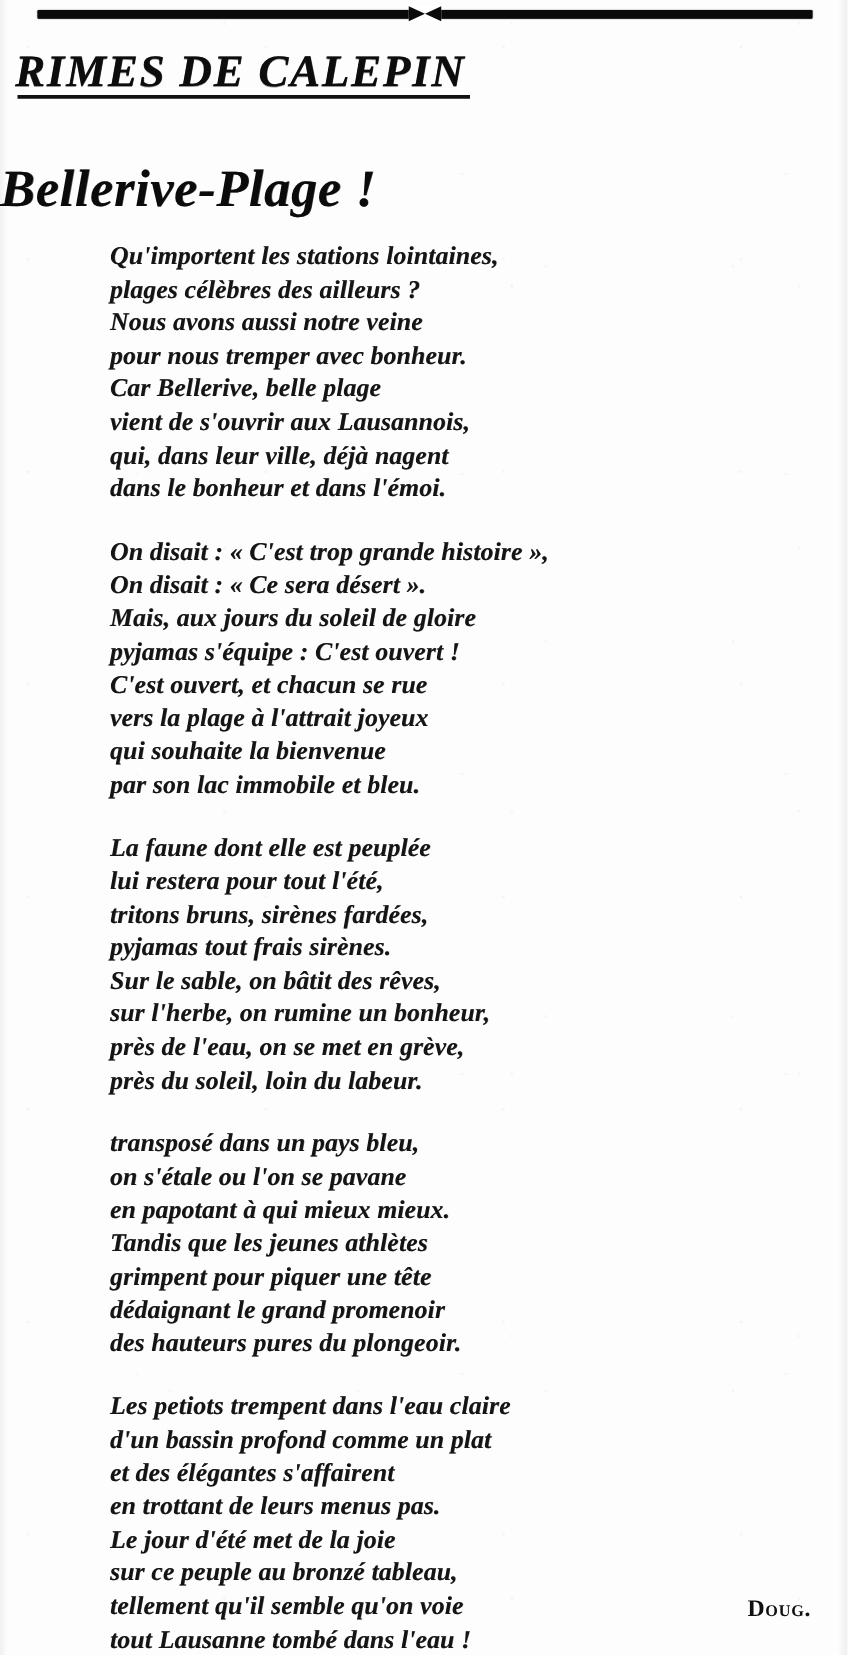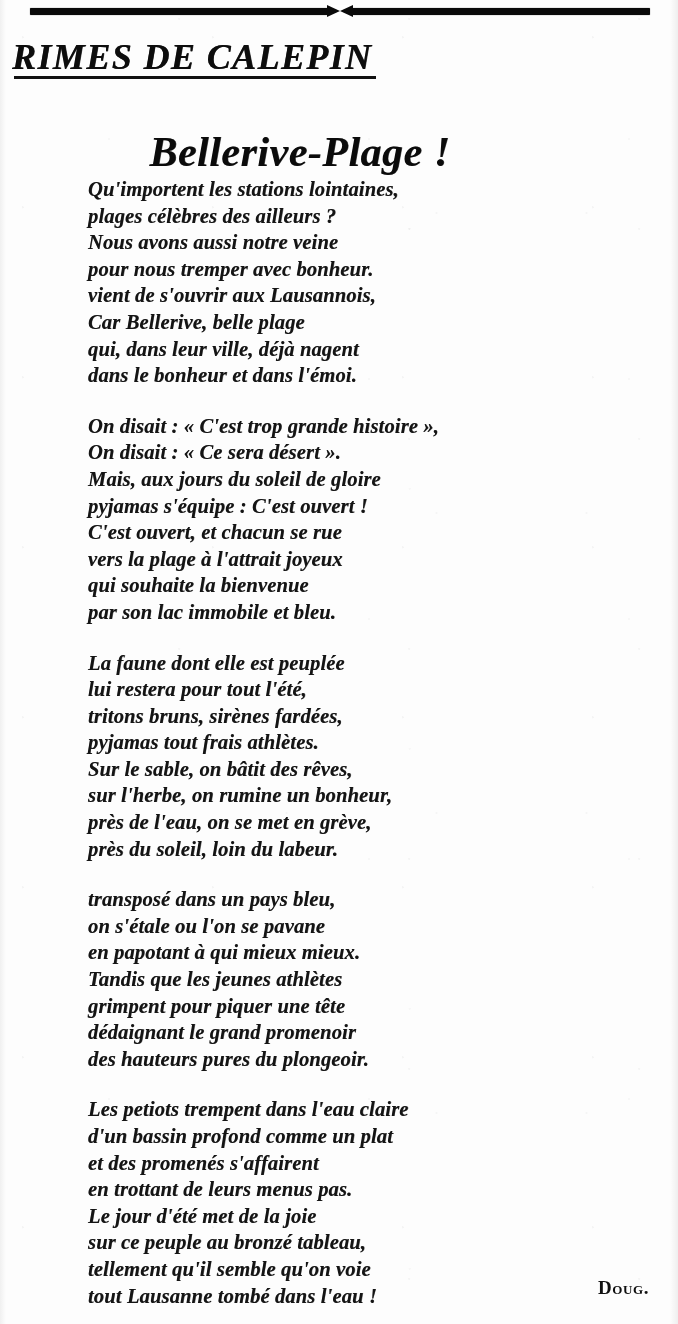--- a/index.html
+++ b/index.html
@@ -105,39 +105,38 @@
     height: 3px;
     background: #111111;
   }
 
   
   .headline {
     position: absolute;
     top: 100px;
     left: 0;
     width: 600px;
-    text-align: center;
     font-family: "Liberation Serif", "DejaVu Serif", serif;
     font-style: italic;
     font-weight: 700;
     font-size: 42px;
     letter-spacing: 0.5px;
     color: #0b0b0b;
     text-shadow: 0.5px 0 0 rgba(0,0,0,0.6);
   }
 
   
   .poem {
     position: absolute;
     top: 176px;
     left: 88px;
     width: 560px;
   }
   .stanza {
-    margin: 0 0 24px 0;
+    margin: 16px 0 24px 0;
   }
   .stanza:last-of-type {
     margin-bottom: 0;
   }
   .verse {
     font-family: "Liberation Serif", "DejaVu Serif", serif;
     font-style: italic;
     font-weight: 700;
     font-size: 20.5px;
     line-height: 26.6px;
@@ -180,58 +179,58 @@
   <div class="kicker-rule"></div>
 
   <h1 class="headline">Bellerive-Plage !</h1>
 
   <div class="poem" id="poem">
       <div class="stanza">
         <div class="verse">Qu'importent les stations lointaines,</div>
         <div class="verse">plages célèbres des ailleurs ?</div>
         <div class="verse">Nous avons aussi notre veine</div>
         <div class="verse">pour nous tremper avec bonheur.</div>
+        <div class="verse">Car Bellerive, belle plage</div>
         <div class="verse">vient de s'ouvrir aux Lausannois,</div>
-        <div class="verse">Car Bellerive, belle plage</div>
         <div class="verse">qui, dans leur ville, déjà nagent</div>
         <div class="verse">dans le bonheur et dans l'émoi.</div>
       </div>
       <div class="stanza">
         <div class="verse">On disait : « C'est trop grande histoire »,</div>
         <div class="verse">On disait : « Ce sera désert ».</div>
         <div class="verse">Mais, aux jours du soleil de gloire</div>
         <div class="verse">pyjamas s'équipe : C'est ouvert !</div>
         <div class="verse">C'est ouvert, et chacun se rue</div>
         <div class="verse">vers la plage à l'attrait joyeux</div>
         <div class="verse">qui souhaite la bienvenue</div>
         <div class="verse">par son lac immobile et bleu.</div>
       </div>
       <div class="stanza">
         <div class="verse">La faune dont elle est peuplée</div>
         <div class="verse">lui restera pour tout l'été,</div>
         <div class="verse">tritons bruns, sirènes fardées,</div>
-        <div class="verse">pyjamas tout frais athlètes.</div>
+        <div class="verse">pyjamas tout frais sirènes.</div>
         <div class="verse">Sur le sable, on bâtit des rêves,</div>
         <div class="verse">sur l'herbe, on rumine un bonheur,</div>
         <div class="verse">près de l'eau, on se met en grève,</div>
         <div class="verse">près du soleil, loin du labeur.</div>
       </div>
       <div class="stanza">
         <div class="verse">transposé dans un pays bleu,</div>
         <div class="verse">on s'étale ou l'on se pavane</div>
         <div class="verse">en papotant à qui mieux mieux.</div>
         <div class="verse">Tandis que les jeunes athlètes</div>
         <div class="verse">grimpent pour piquer une tête</div>
         <div class="verse">dédaignant le grand promenoir</div>
         <div class="verse">des hauteurs pures du plongeoir.</div>
       </div>
       <div class="stanza">
         <div class="verse">Les petiots trempent dans l'eau claire</div>
         <div class="verse">d'un bassin profond comme un plat</div>
-        <div class="verse">et des promenés s'affairent</div>
+        <div class="verse">et des élégantes s'affairent</div>
         <div class="verse">en trottant de leurs menus pas.</div>
         <div class="verse">Le jour d'été met de la joie</div>
         <div class="verse">sur ce peuple au bronzé tableau,</div>
         <div class="verse">tellement qu'il semble qu'on voie</div>
         <div class="verse">tout Lausanne tombé dans l'eau !</div>
       </div>
     </div>
 
   <div class="signature">Doug.</div>
 

